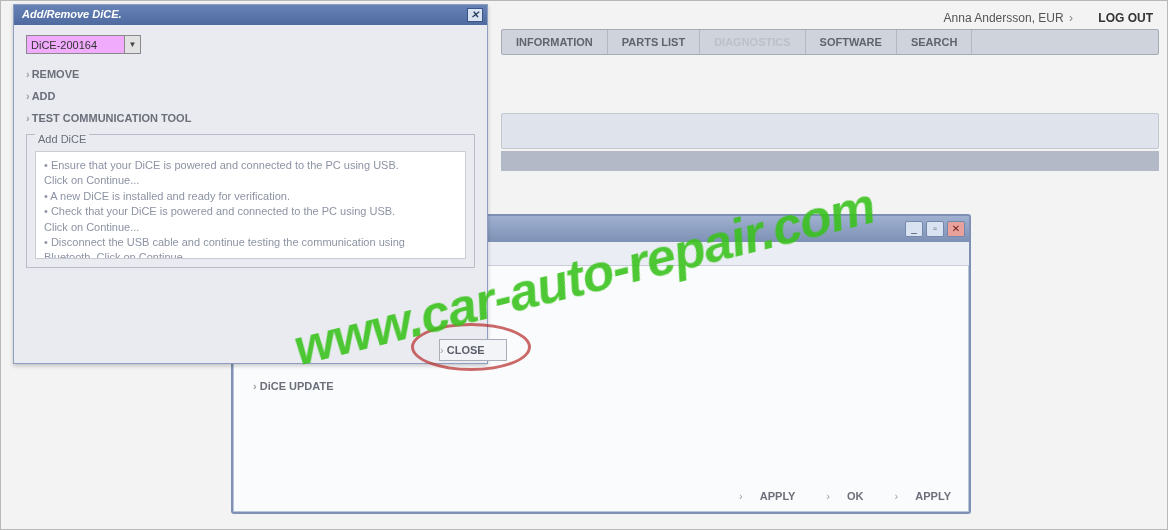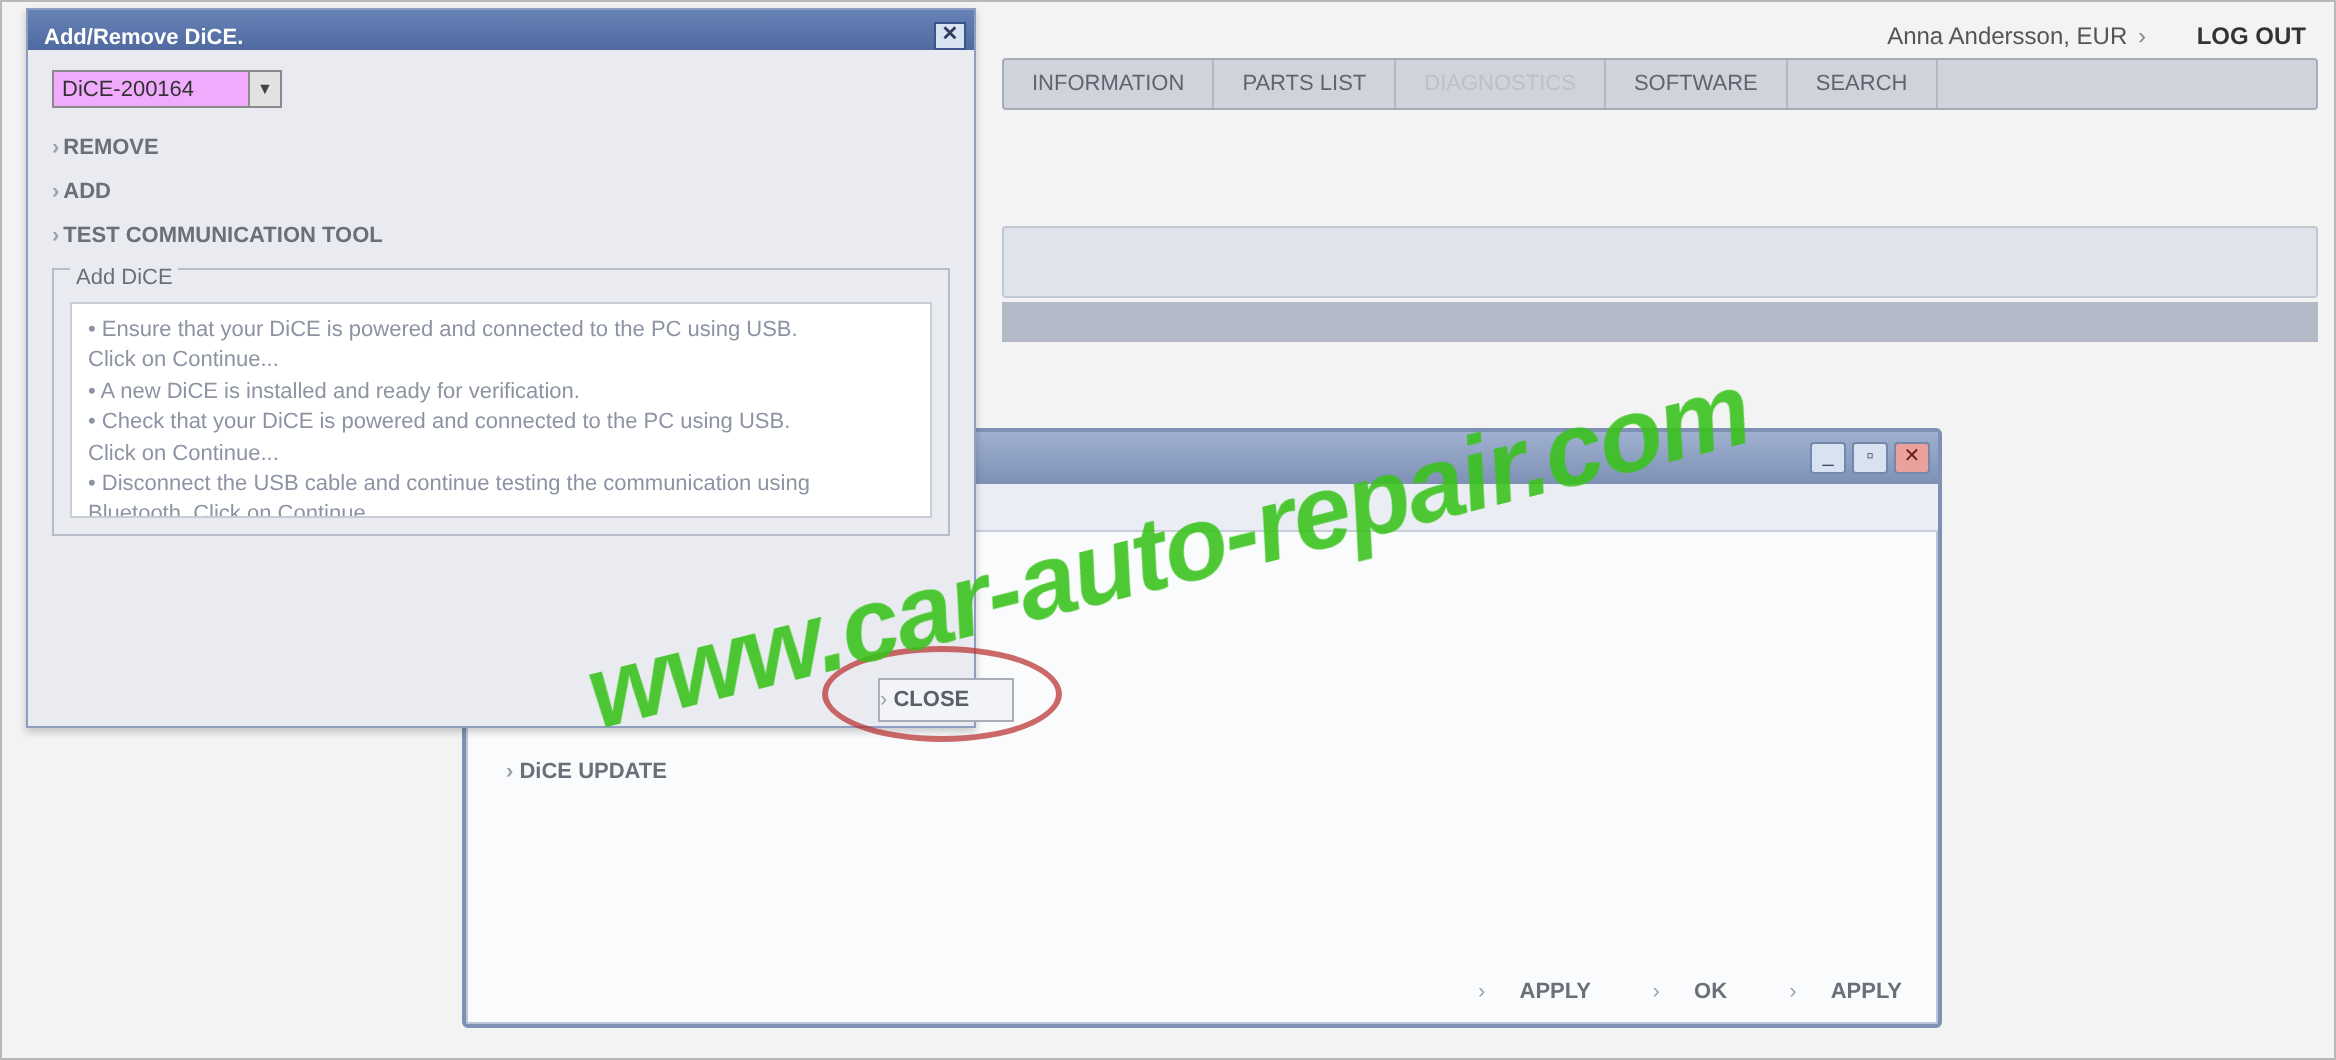--- a/index.html
+++ b/index.html
@@ -25,21 +25,21 @@
     left: 500px; right: 8px; top: 28px; height: 26px;
     background: #cfd3db;
     border: 1px solid #a6abb5;
     border-radius: 2px;
     display: flex;
   }
   .tab {
     flex: 0 0 auto;
     padding: 6px 14px 2px 14px;
     font-size: 11px;
-    font-weight: normal;
+    font-weight: bold;
     color: #60646e;
     border-right: 1px solid #b3b8c2;
   }
   .tab.fade { color: #bcc0ca; }
   
   .sub-bar {
     position: absolute;
     left: 500px; right: 8px; top: 112px; height: 36px;
     background: #dfe3eb;
     border: 1px solid #c3c7d0;
@@ -124,21 +124,21 @@
     border: 1px solid #8f9ec0;
     box-shadow: 0 2px 4px rgba(0,0,0,0.2);
   }
   .dice-title {
     height: 20px;
     background: linear-gradient(#6782b5, #4e6aa0);
     color: #fff;
     font-size: 11px;
     font-weight: bold;
     padding: 3px 4px 0 8px;
-    display: flex; justify-content: space-between; align-items: flex-end;
+    display: flex; justify-content: space-between; align-items: flex-start; font-style: italic;
   }
   .dice-close-x {
     width: 16px; height: 14px;
     background: #d9e2f1;
     border: 1px solid #395589;
     color: #2c3d60;
     font-size: 10px; line-height: 12px; text-align: center;
   }
   .dice-body { padding: 10px 12px 10px 12px; }
   .dice-combo {

